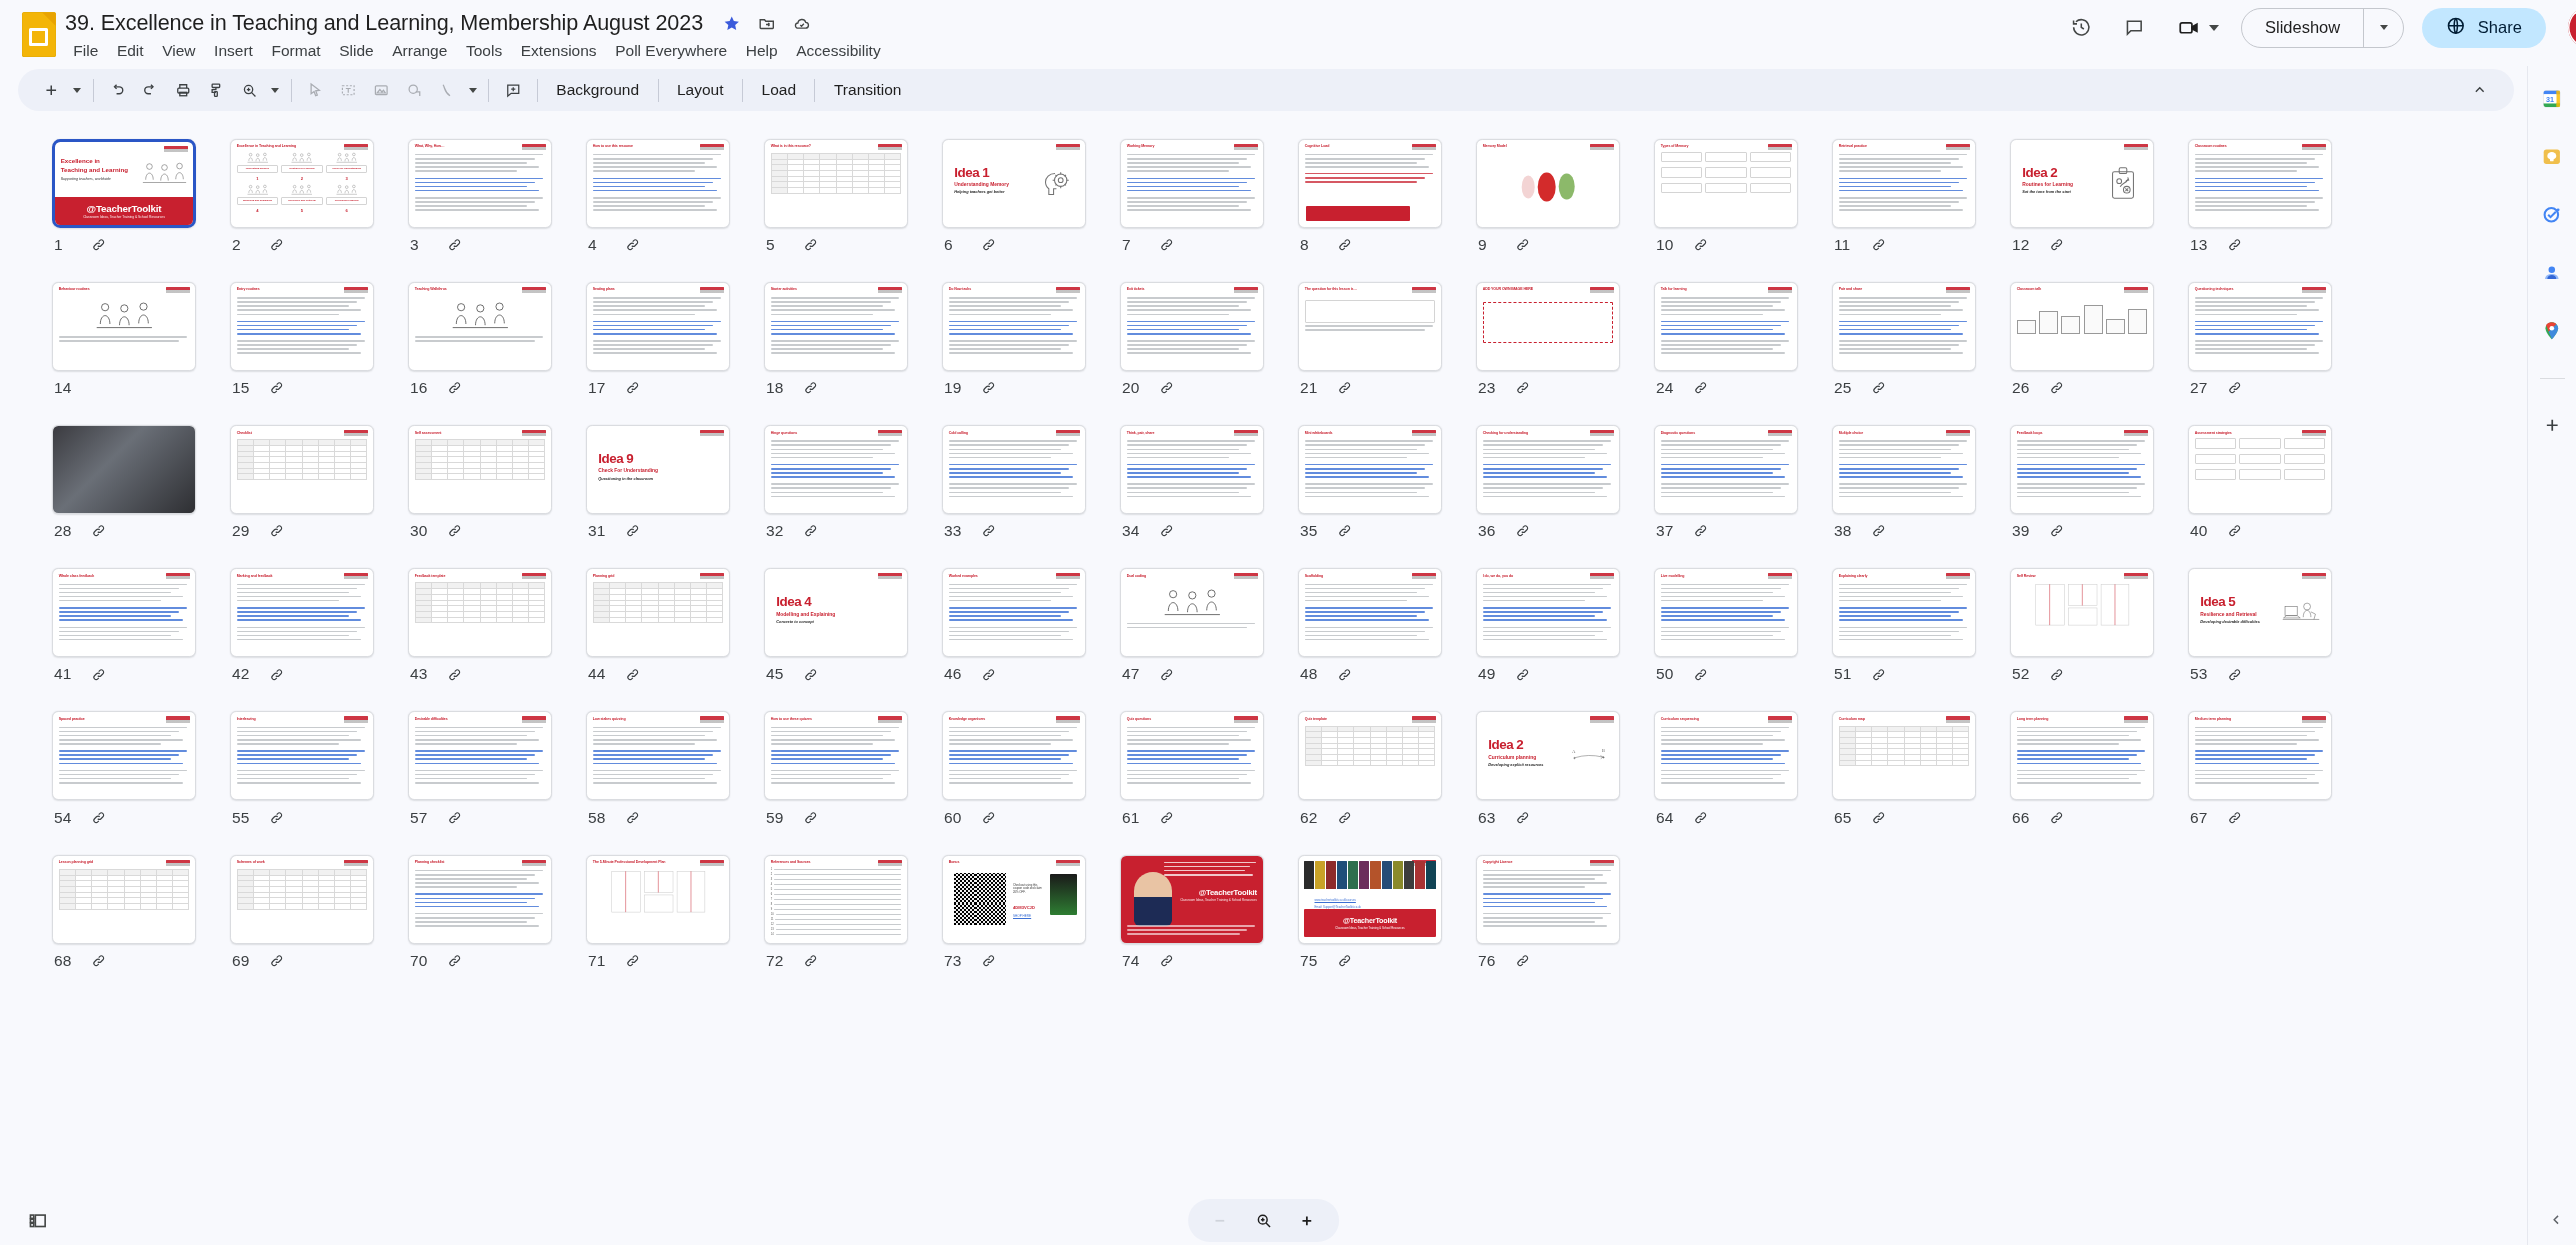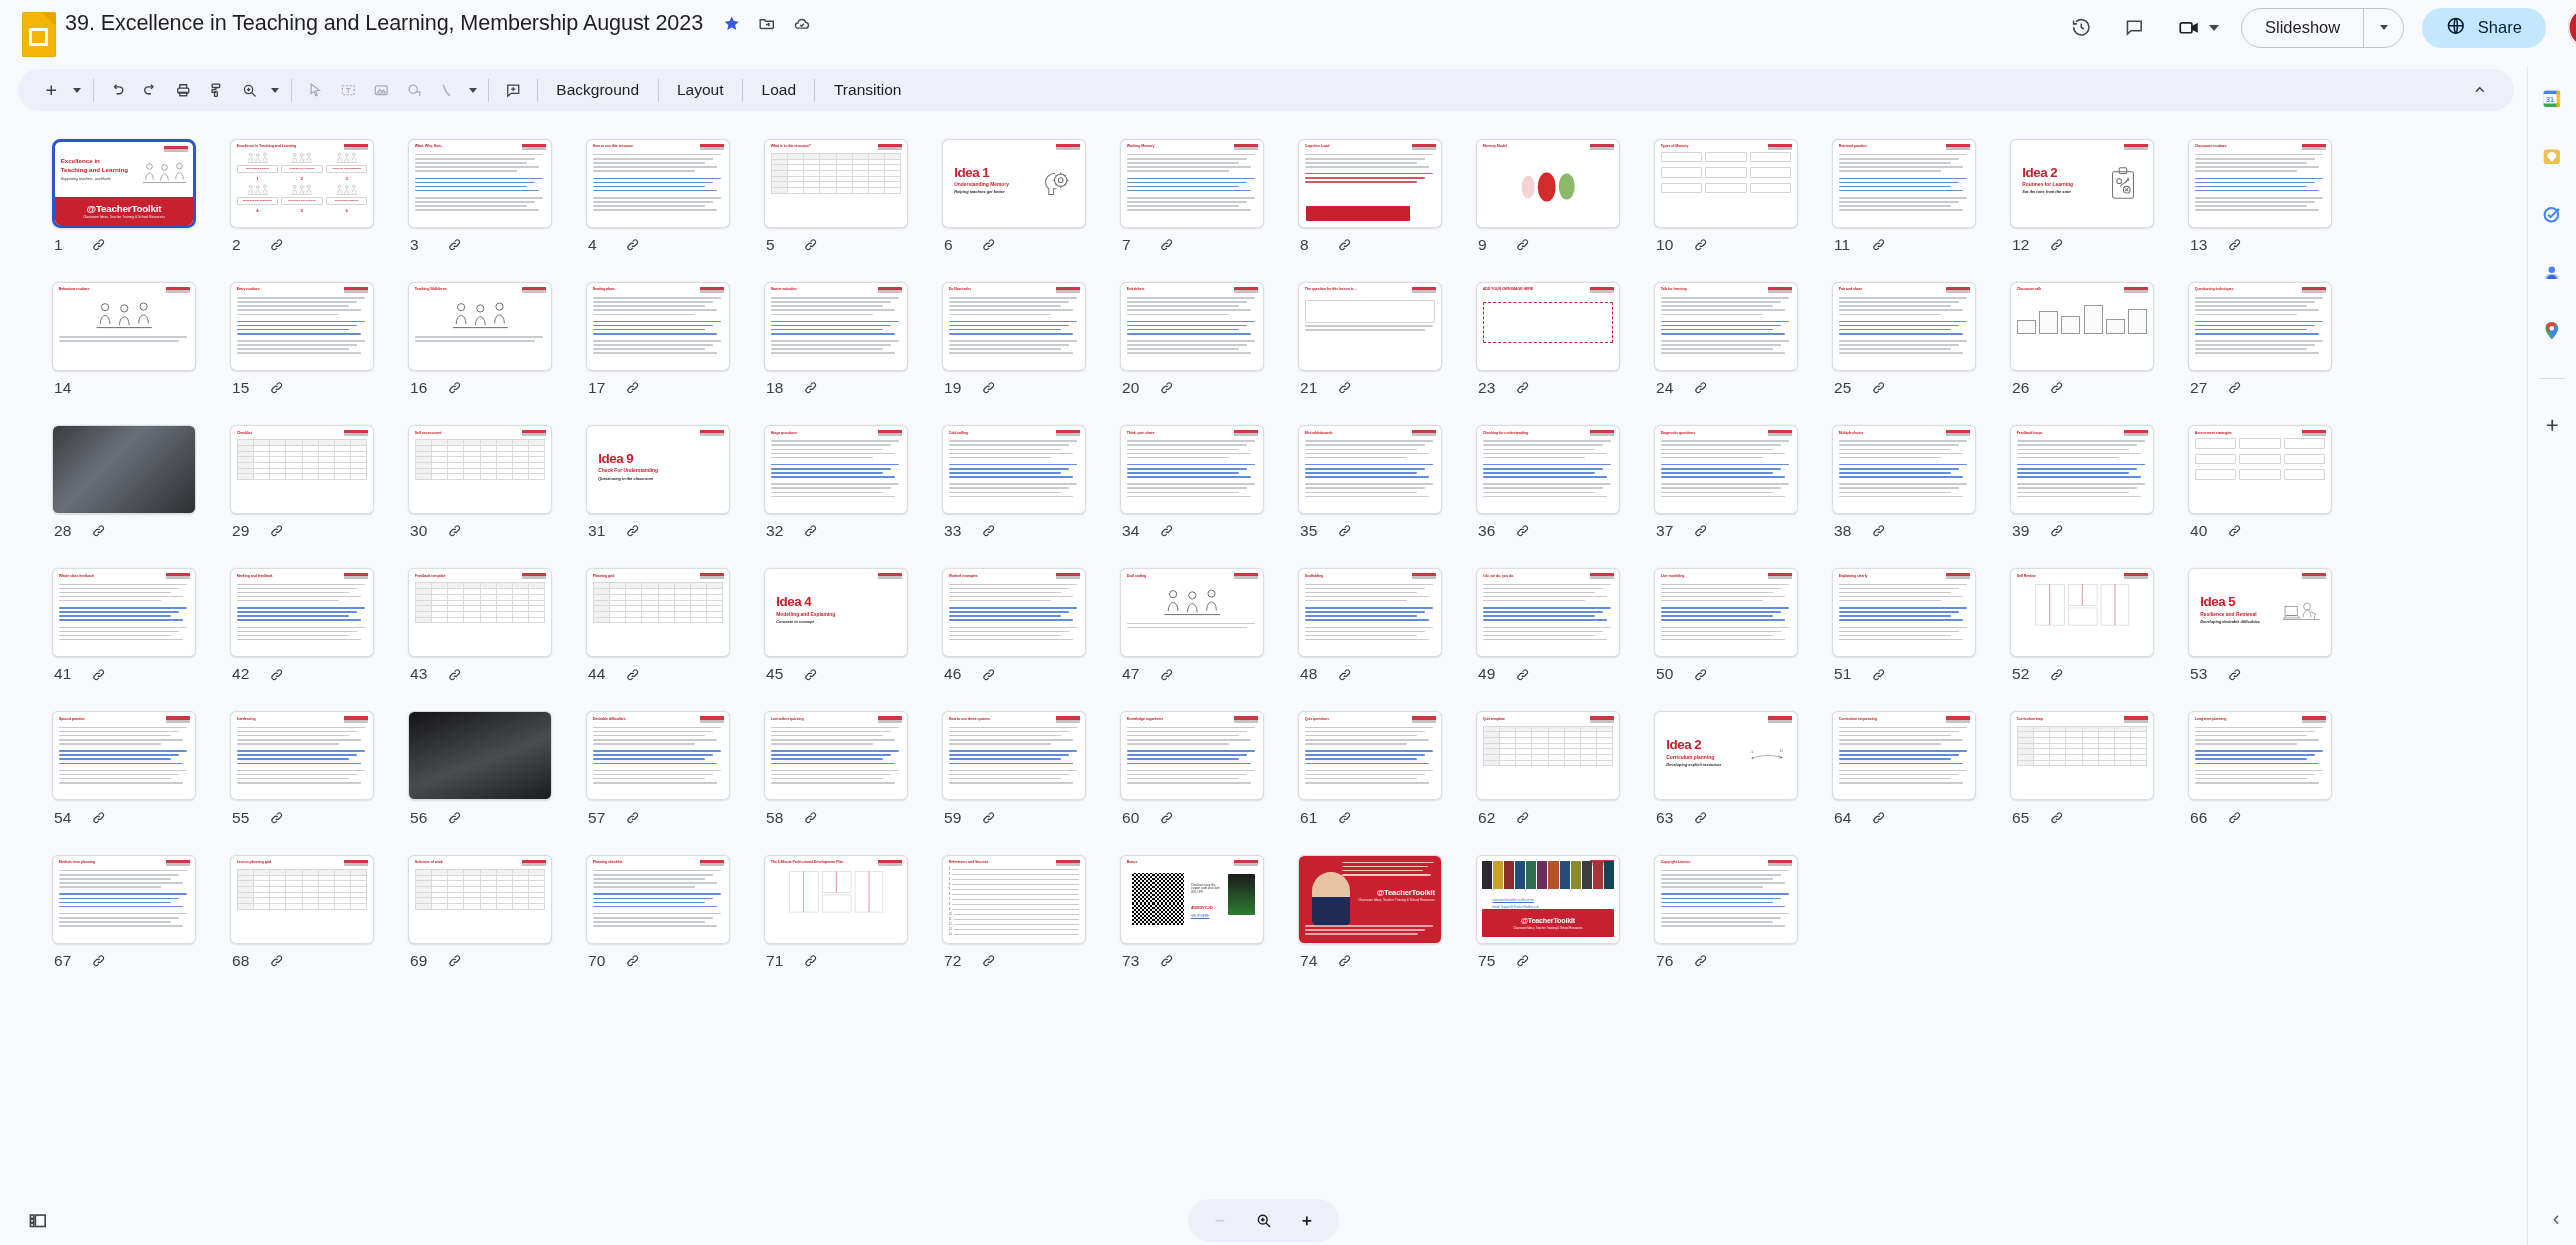--- a/index.html
+++ b/index.html
@@ -253,20 +253,34 @@
       </div>
       <div class="ticon">
         <svg width="17.5" height="17.5" viewBox="0 0 24 24" fill="none" stroke="#444746" stroke-width="1.8">
           <path d="M7 18h10a4 4 0 0 0 .4-8A5.5 5.5 0 0 0 6.7 11 3.5 3.5 0 0 0 7 18z"></path>
           <path d="M10 13.8l1.7 1.7 3.2-3.4"></path>
         </svg>
       </div>
     </div>
   </div>
 
+  <div class="menu-row">
+    <div class="menu-item">File</div>
+    <div class="menu-item">Edit</div>
+    <div class="menu-item">View</div>
+    <div class="menu-item">Insert</div>
+    <div class="menu-item">Format</div>
+    <div class="menu-item">Slide</div>
+    <div class="menu-item">Arrange</div>
+    <div class="menu-item">Tools</div>
+    <div class="menu-item">Extensions</div>
+    <div class="menu-item">Poll Everywhere</div>
+    <div class="menu-item">Help</div>
+    <div class="menu-item">Accessibility</div>
+  </div>
 
   <div class="topbar-right">
     <div class="round-btn">
       <svg width="20.6" height="20.6" viewBox="0 0 24 24" fill="none" stroke="#444746" stroke-width="1.8">
         <path d="M3.1 12a8.9 8.9 0 1 0 2.7-6.4"></path>
           <path d="M3 4v4h4"></path>
           <path d="M12 7.5V12l3 2"></path>
       </svg>
     </div>
     <div class="round-btn">
@@ -2572,36 +2586,20 @@
                 <div class="ln " style="width:98%"></div>
                 <div class="ln " style="width:92%"></div>
                 <div class="ln " style="width:86%"></div>
                 <div class="ln " style="width:95%"></div>
               </div>
             </div>
           </div>
     </div>
     <div class="meta">
       <span class="slide-num">55</span>
-      <span class="link-icon">
-            <svg width="15.5" height="15.5" viewBox="0 0 24 24" fill="none" stroke="#3c4043" stroke-width="1.8">
-  <path d="M10.5 13.5a3.5 3.5 0 0 0 5 0l3-3a3.5 3.5 0 0 0-5-5l-1.6 1.6"></path>
-  <path d="M13.5 10.5a3.5 3.5 0 0 0-5 0l-3 3a3.5 3.5 0 0 0 5 5l1.6-1.6"></path>
-            </svg>
-          </span>
-    </div>
-  </div>
-  <div class="cell ">
-    <div class="thumb-wrap">
-      <div class="thumb">
-            <div class="tn-photo dark"></div>
-          </div>
-    </div>
-    <div class="meta">
-      <span class="slide-num">56</span>
       <span class="link-icon">
             <svg width="15.5" height="15.5" viewBox="0 0 24 24" fill="none" stroke="#3c4043" stroke-width="1.8">
   <path d="M10.5 13.5a3.5 3.5 0 0 0 5 0l3-3a3.5 3.5 0 0 0-5-5l-1.6 1.6"></path>
   <path d="M13.5 10.5a3.5 3.5 0 0 0-5 0l-3 3a3.5 3.5 0 0 0 5 5l1.6-1.6"></path>
             </svg>
           </span>
     </div>
   </div>
   <div class="cell ">
     <div class="thumb-wrap">

